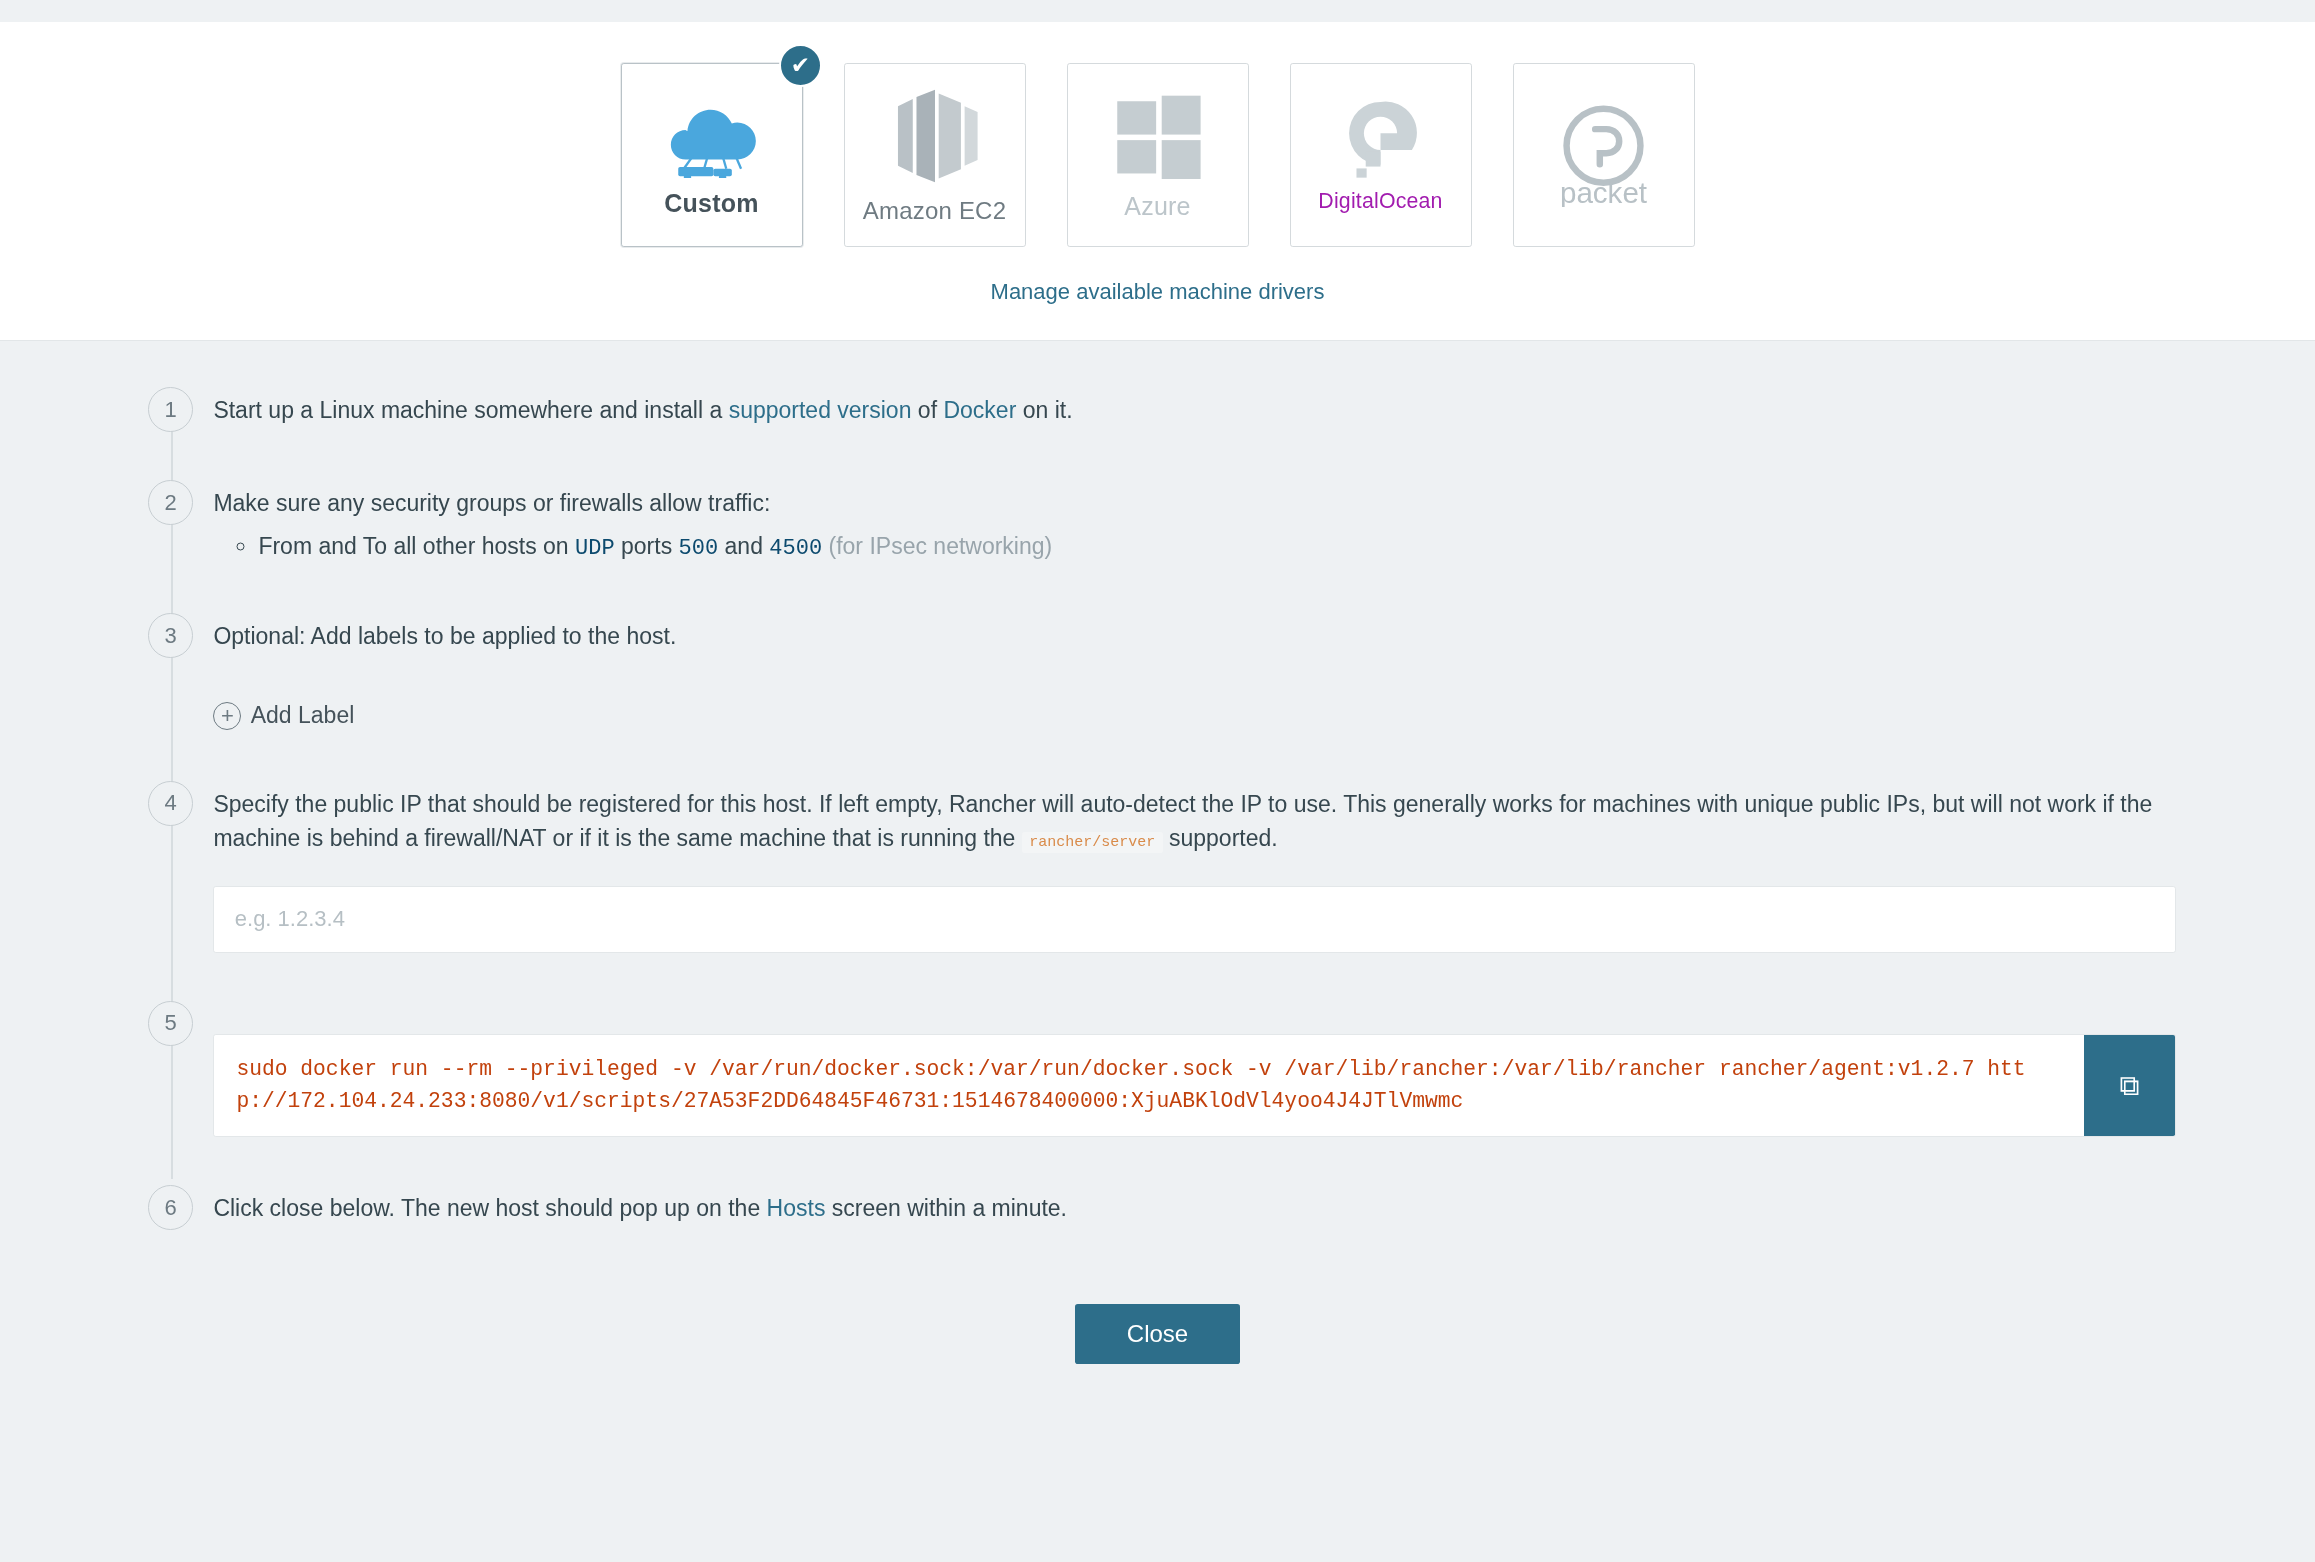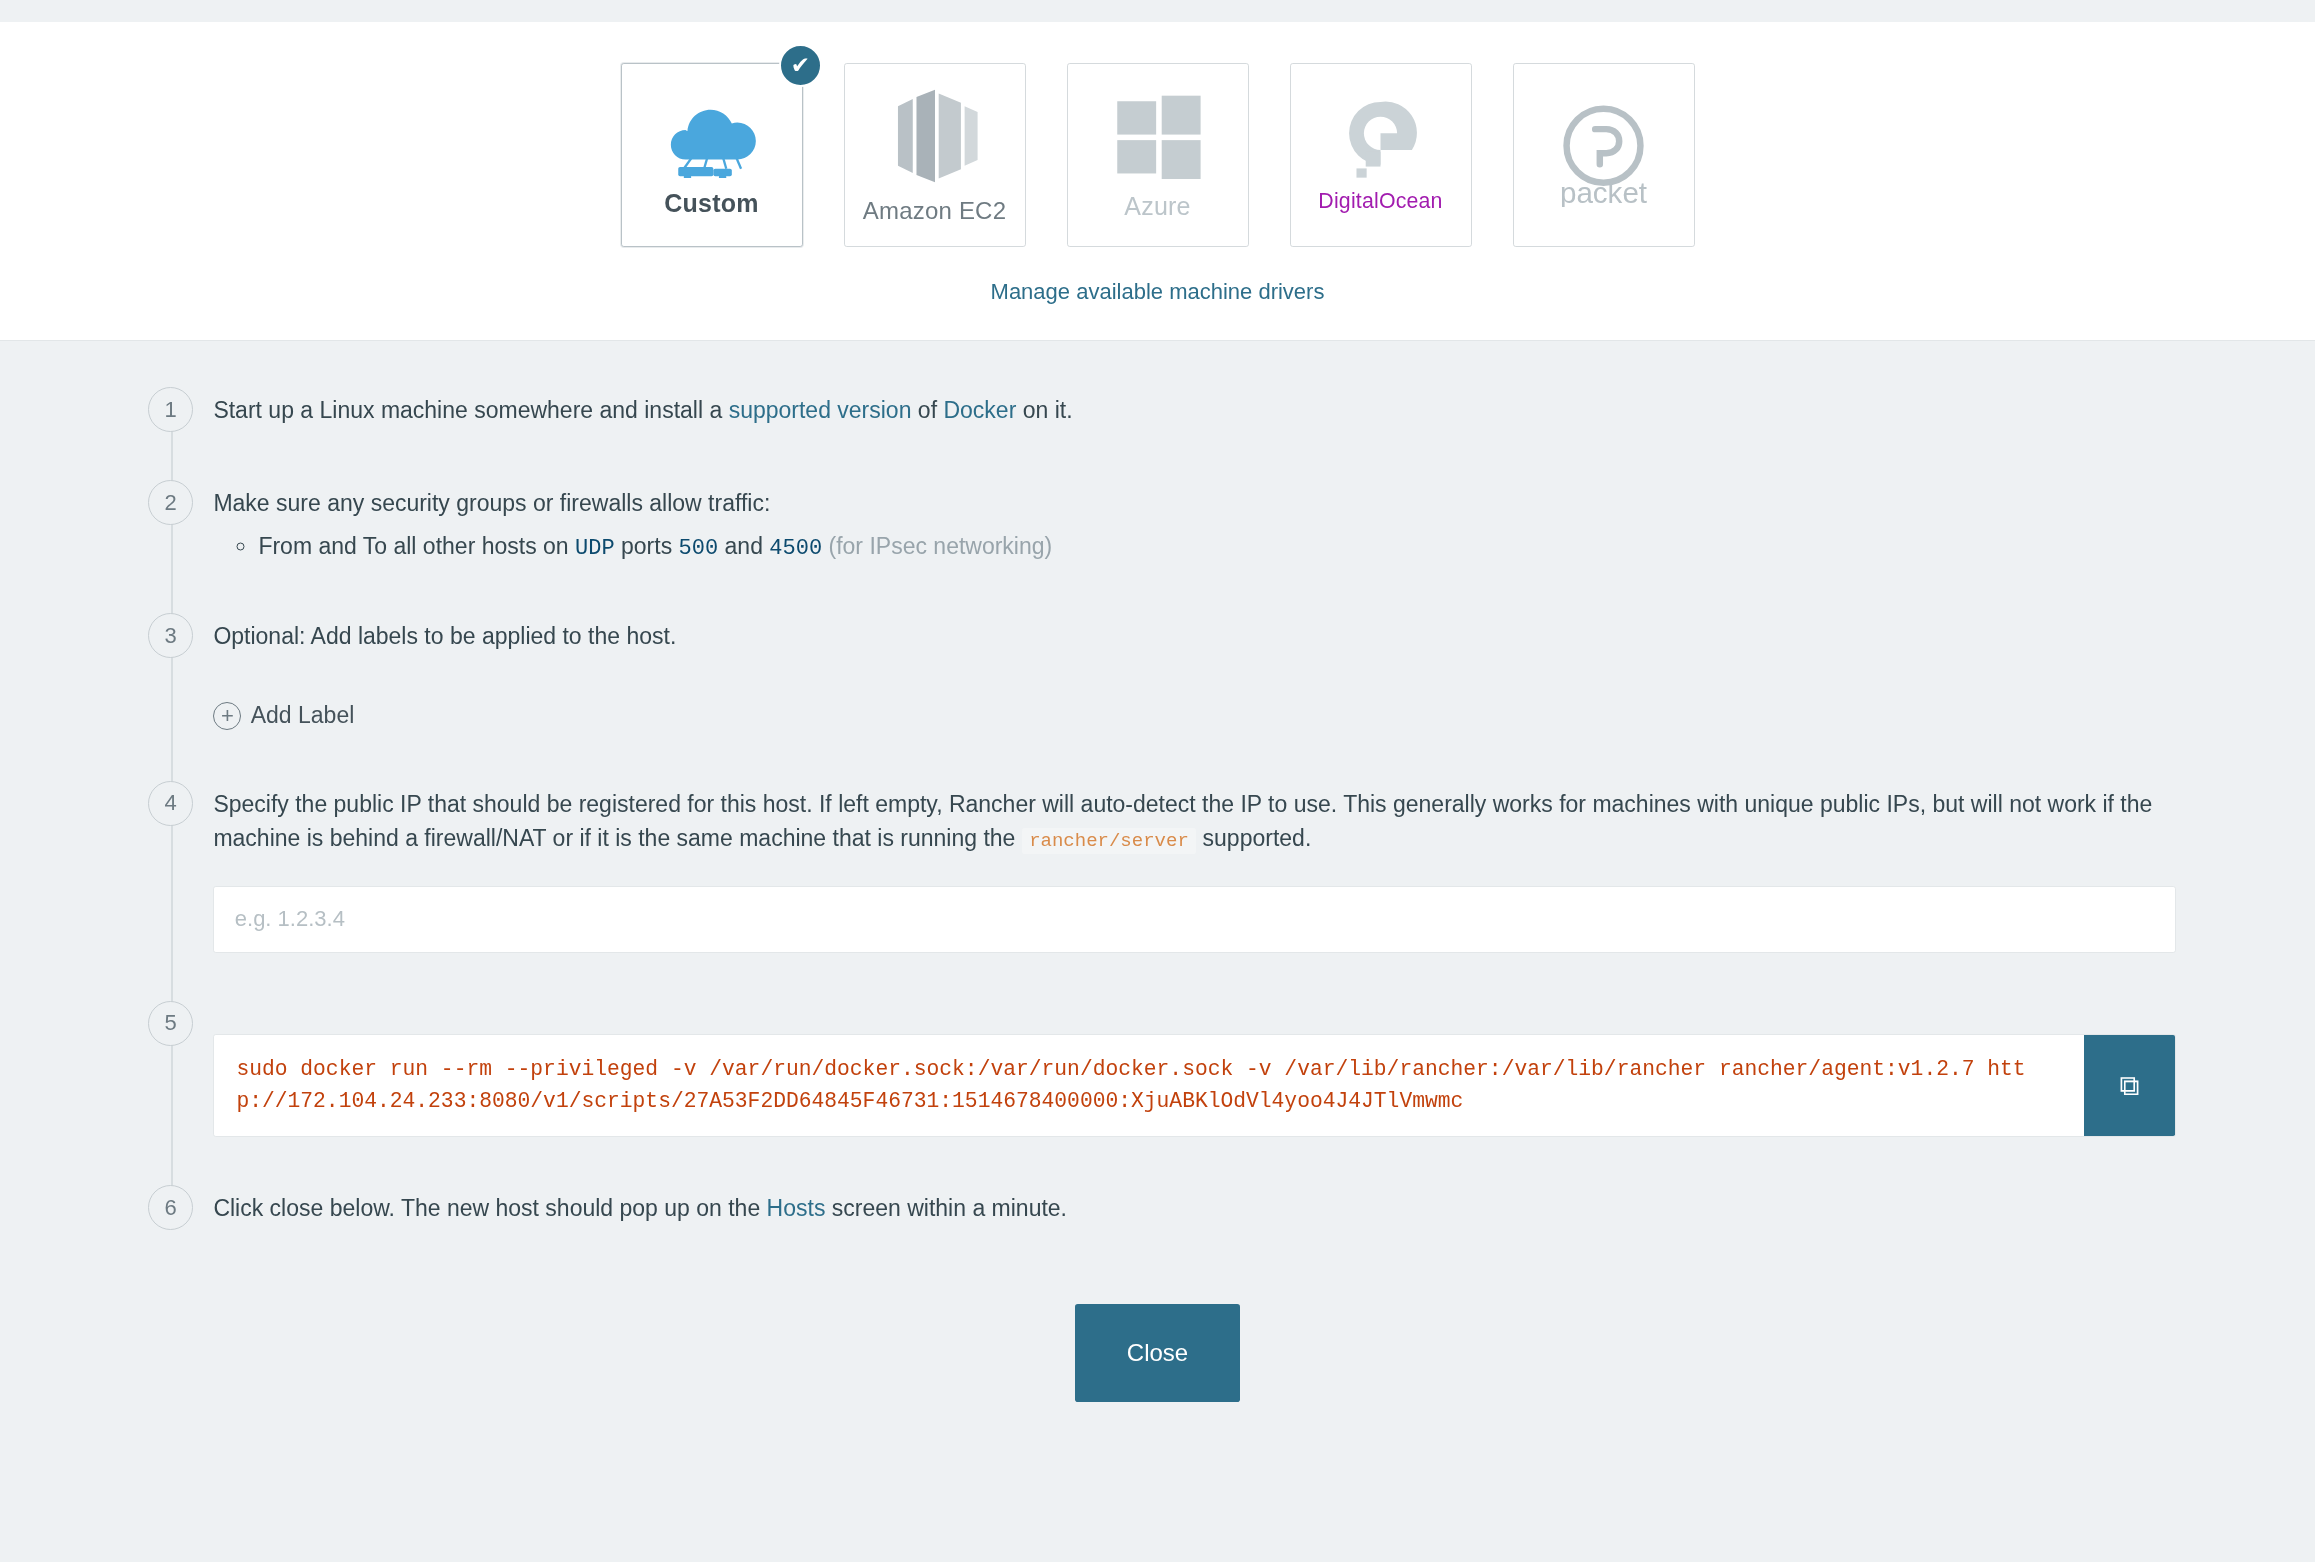--- a/index.html
+++ b/index.html
@@ -119,21 +119,21 @@
   }
   .step-body a { color: #2d6e8a; text-decoration: none; cursor: pointer; }
   .code-inline {
     font-family: "Liberation Mono", monospace;
     color: #0c4a6e;
     font-size: 22px;
   }
   .code-box-inline {
     font-family: "Liberation Mono", monospace;
     color: #d98b4a;
-    font-size: 19px;
+    font-size: 15px;
     background: #f3f5f6;
     padding: 1.9px 7.4px;
     border-radius: 2.8px;
   }
   .muted { color: #98a4ab; }
   ul.sub { margin: 9.3px 0 0 0; padding-left: 45px; }
   ul.sub li { list-style: circle; font-size: 23px; }
 
   .step.spaced { margin-top: 48px; }
 
@@ -203,21 +203,21 @@
     display: flex;
     justify-content: center;
     padding-bottom: 56px;
   }
   .close-btn {
     background: #2d6e8a;
     color: #fff;
     border: none;
     border-radius: 2.8px;
     font-size: 24px;
-    padding: 35px 52px;
+    padding: 16px 52px;
     cursor: pointer;
     font-family: "Liberation Sans", sans-serif;
   }
 </style>
 </head>
 <body>
 
 <div class="page">
 
   <div class="topstrip"></div>

